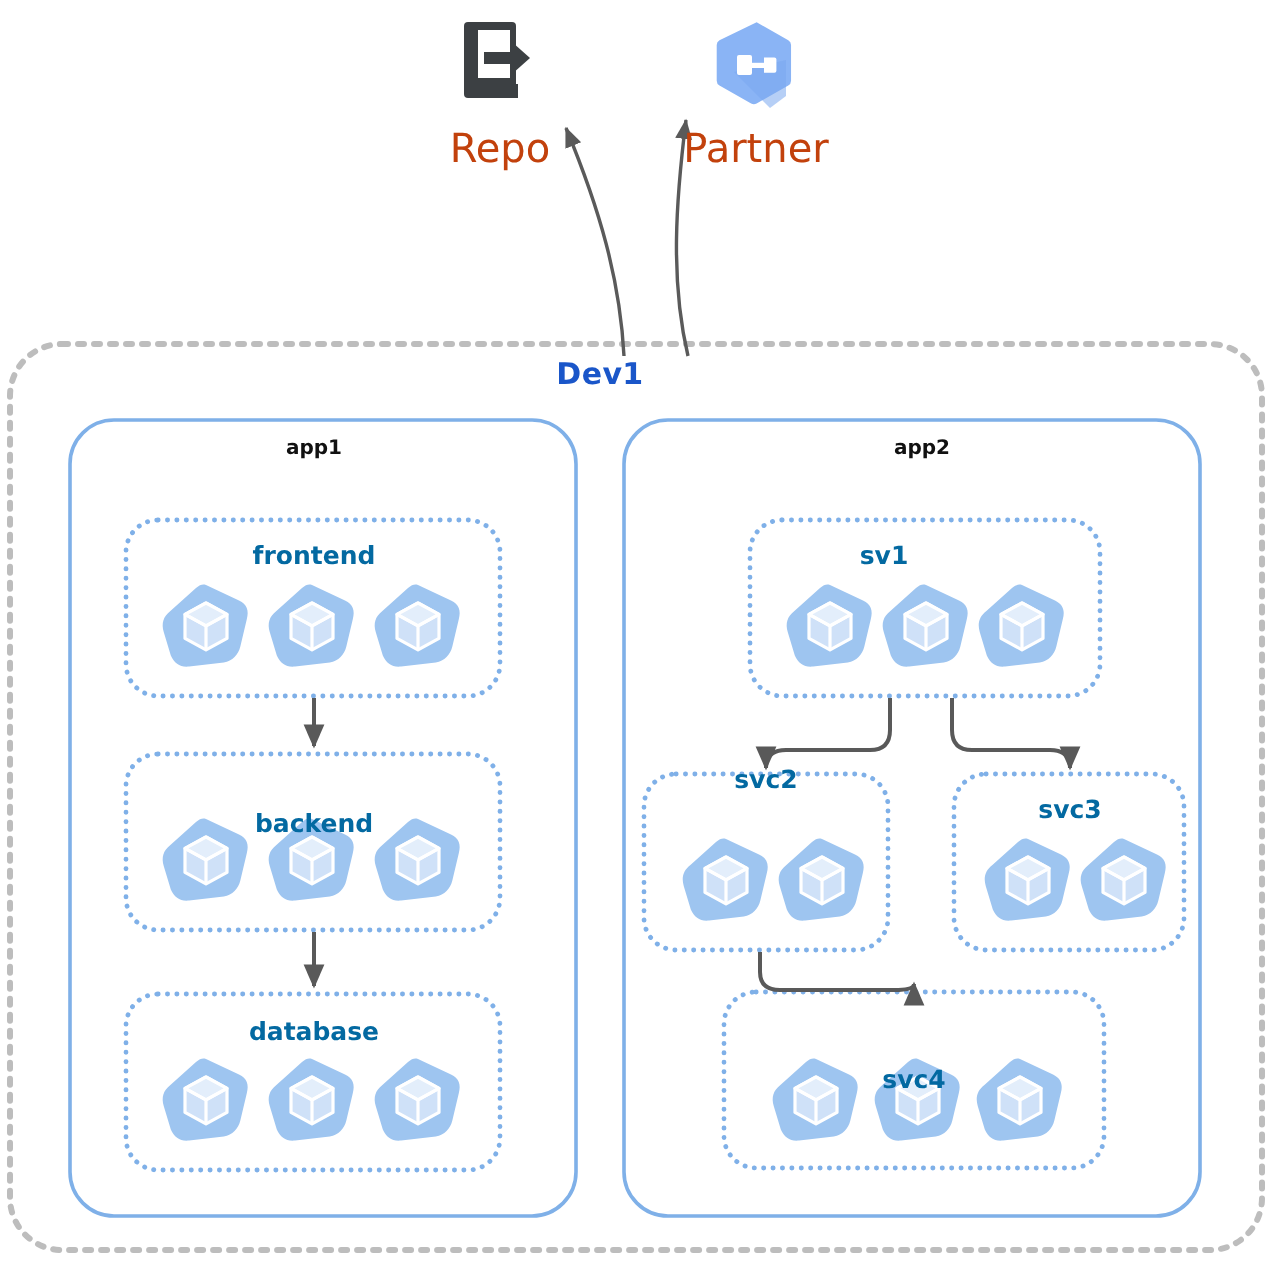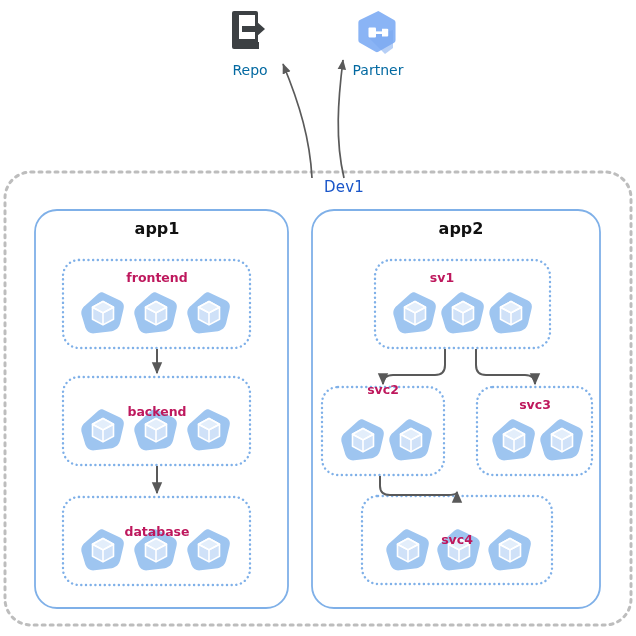--- a/index.html
+++ b/index.html
@@ -19,39 +19,38 @@
     inset: 0;
     width: 636px;
     height: 636px;
   }
   .label {
     position: absolute;
     white-space: nowrap;
     color: #1a1a1a;
   }
   .ext-label {
-    font-size: 14px;
+    font-size: 20px;
     font-weight: 400;
-    color: #0369a1;
+    color: #c2410c;
   }
   .cluster-label {
     font-size: 15px;
-    font-weight: normal;
+    font-weight: bold;
     letter-spacing: 0.2px;
-    margin-left: 44px;
   }
   .app-label {
-    font-size: 16px;
+    font-size: 10px;
     font-weight: bold;
     color: #111111;
   }
   .svc-label {
     font-size: 12.5px;
     font-weight: bold;
-    color: #be185d;
+    color: #0369a1;
   }
   .centered { transform: translateX(-50%); }
   svg { display: block; }
 </style>
 </head>
 <body>
 
 <svg id="canvas" viewBox="0 0 636 636">
   <defs>
     <marker id="arrowhead" markerWidth="7" markerHeight="7" refX="5.4" refY="3" orient="auto" markerUnits="strokeWidth">
@@ -193,21 +192,21 @@
 <div class="label cluster-label centered" style="left:300px; top:178px; color:#1a56c9;">Dev1</div>
 
 <div class="label app-label centered" style="left:157px; top:219px;">app1</div>
 
 <div class="label app-label centered" style="left:461px; top:219px;">app2</div>
 
 <div class="label svc-label centered" style="left:157px; top:270px;">frontend</div>
 
 <div class="label svc-label centered" style="left:157px; top:404px;">backend</div>
 
-<div class="label svc-label centered" style="left:157px; top:524px;">database</div>
+<div class="label svc-label centered" style="left:157px; top:508px;">database</div>
 
 <div class="label svc-label centered" style="left:442px; top:270px;">sv1</div>
 
 <div class="label svc-label centered" style="left:383px; top:382px;">svc2</div>
 
 <div class="label svc-label centered" style="left:535px; top:397px;">svc3</div>
 
 <div class="label svc-label centered" style="left:457px; top:532px;">svc4</div>
 
 </body></html>

